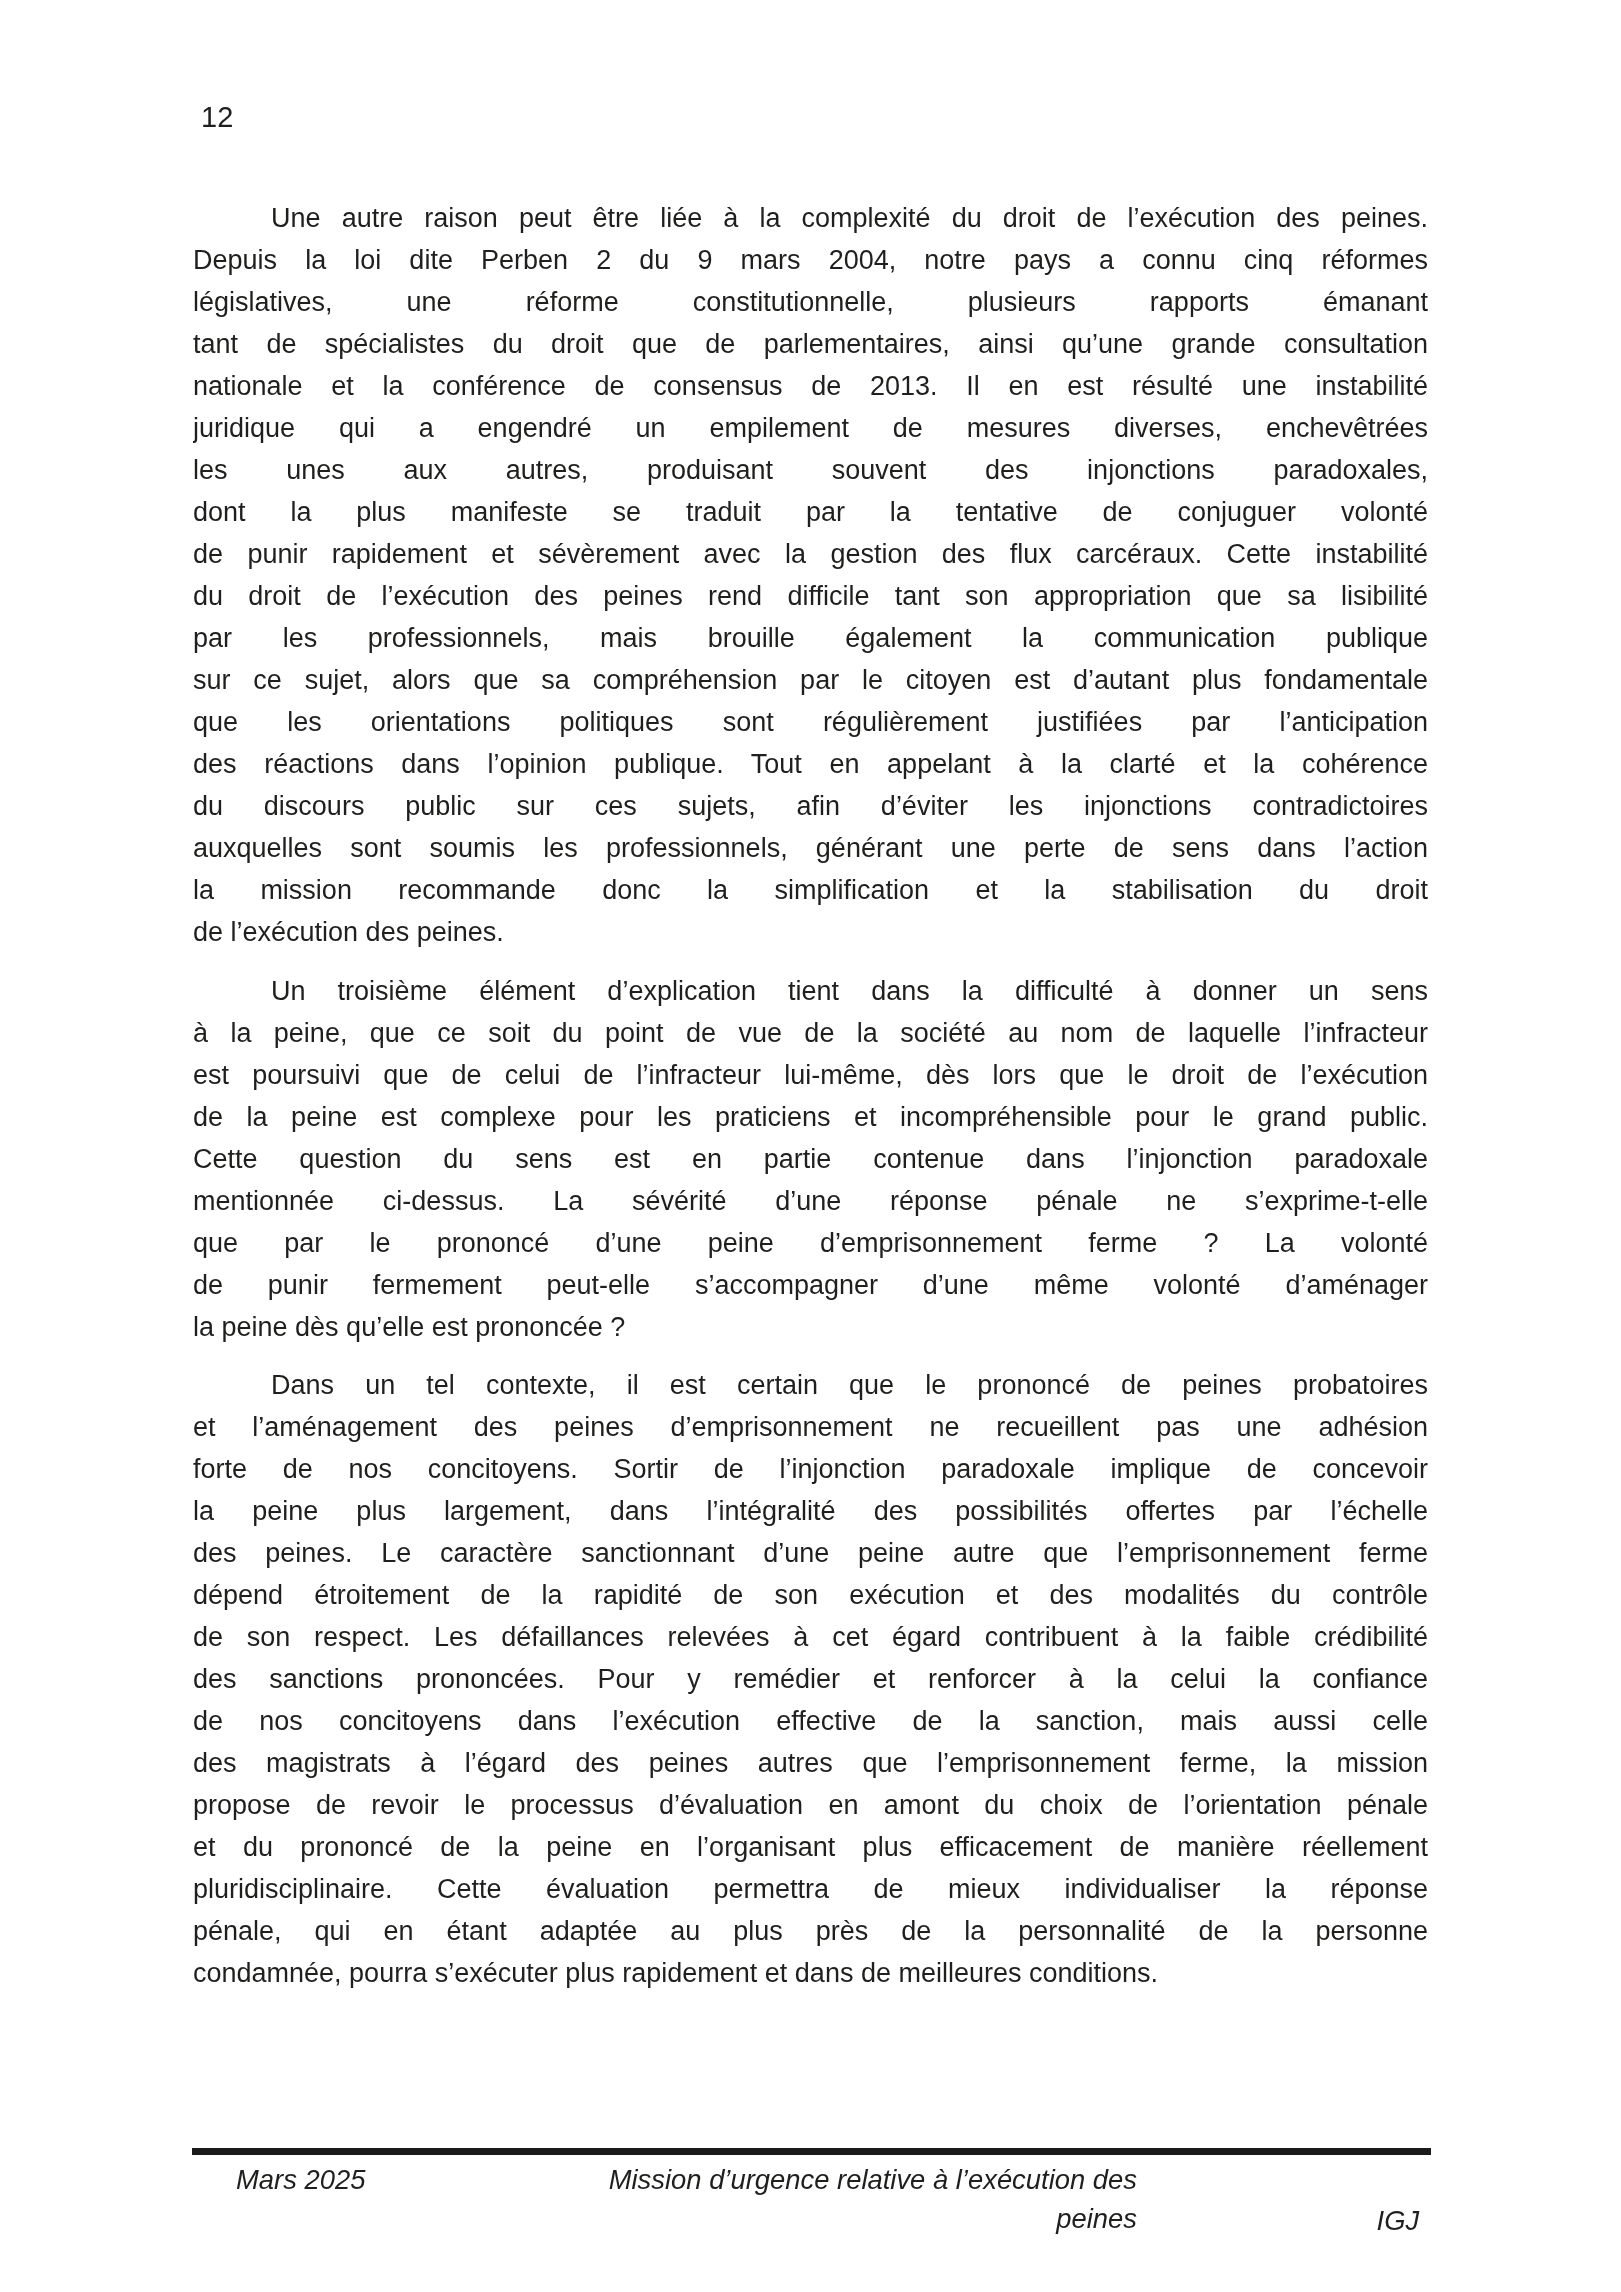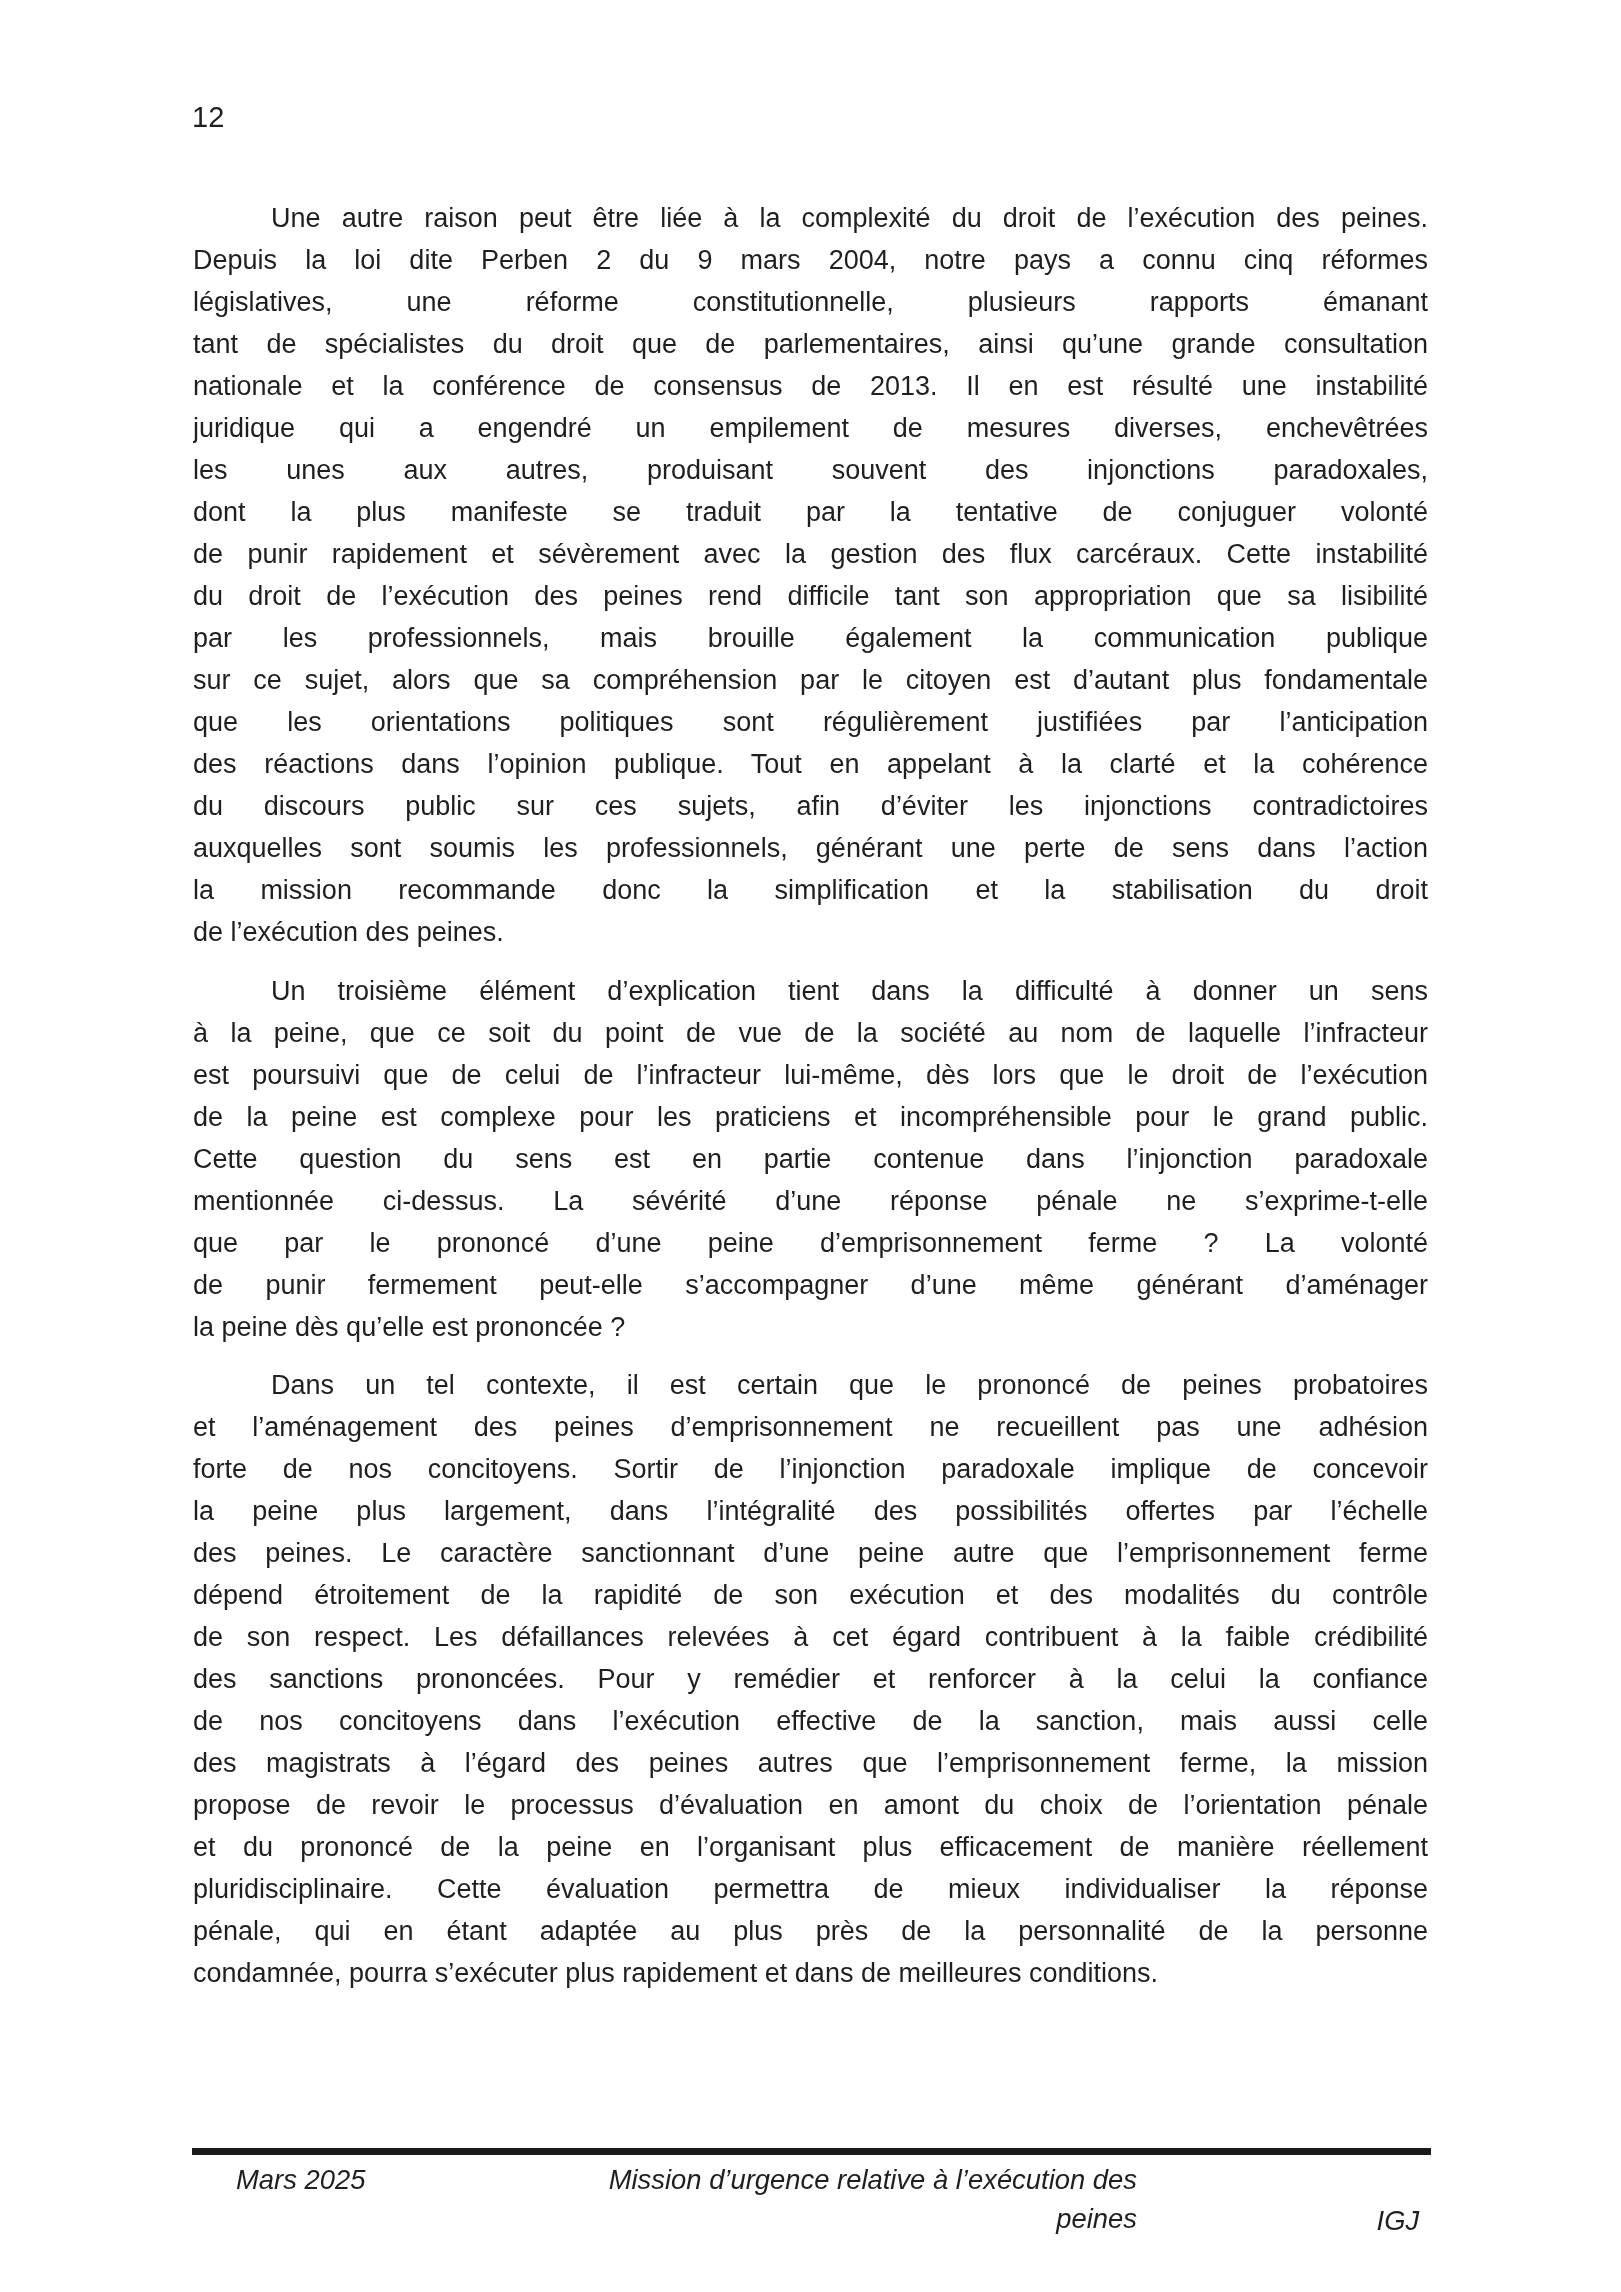--- a/index.html
+++ b/index.html
@@ -11,21 +11,21 @@
     position: relative;
     width: 1621px;
     height: 2293px;
     background: #ffffff;
     overflow: hidden;
     font-family: "Liberation Sans", sans-serif;
     color: #1f1f1d;
   }
   .page-number {
     position: absolute;
-    left: 192px;
+    left: 201px;
     top: 100px;
     font-size: 29px;
     line-height: 35px;
   }
   .content {
     position: absolute;
     left: 193px;
     top: 197px;
     width: 1235px;
   }
@@ -123,21 +123,21 @@
         <div class="line last">de l’exécution des peines.</div>
       </div>
       <div class="paragraph">
         <div class="line first">Un troisième élément d’explication tient dans la difficulté à donner un sens</div>
         <div class="line">à la peine, que ce soit du point de vue de la société au nom de laquelle l’infracteur</div>
         <div class="line">est poursuivi que de celui de l’infracteur lui-même, dès lors que le droit de l’exécution</div>
         <div class="line">de la peine est complexe pour les praticiens et incompréhensible pour le grand public.</div>
         <div class="line">Cette question du sens est en partie contenue dans l’injonction paradoxale</div>
         <div class="line">mentionnée ci-dessus. La sévérité d’une réponse pénale ne s’exprime-t-elle</div>
         <div class="line">que par le prononcé d’une peine d’emprisonnement ferme ? La volonté</div>
-        <div class="line">de punir fermement peut-elle s’accompagner d’une même générant d’aménager</div>
+        <div class="line">de punir fermement peut-elle s’accompagner d’une même volonté d’aménager</div>
         <div class="line last">la peine dès qu’elle est prononcée ?</div>
       </div>
       <div class="paragraph">
         <div class="line first">Dans un tel contexte, il est certain que le prononcé de peines probatoires</div>
         <div class="line">et l’aménagement des peines d’emprisonnement ne recueillent pas une adhésion</div>
         <div class="line">forte de nos concitoyens.  Sortir de l’injonction paradoxale implique de concevoir</div>
         <div class="line">la peine plus largement, dans l’intégralité des possibilités offertes par l’échelle</div>
         <div class="line">des peines. Le caractère sanctionnant d’une peine autre que l’emprisonnement ferme</div>
         <div class="line">dépend étroitement de la rapidité de son exécution et des modalités du contrôle</div>
         <div class="line">de son respect. Les défaillances relevées à cet égard contribuent à la faible crédibilité</div>

